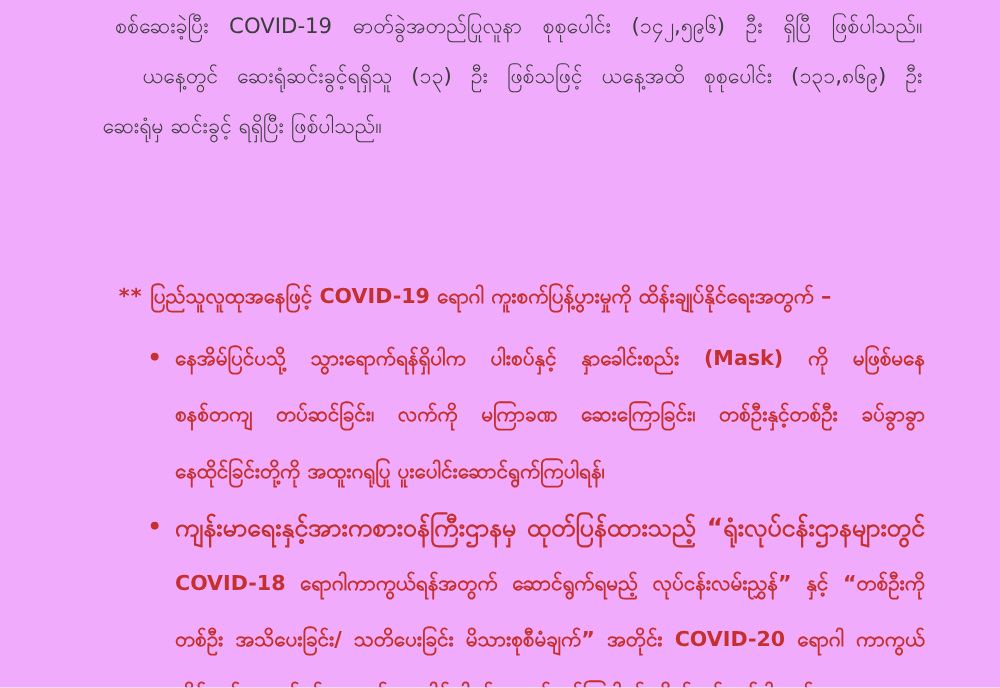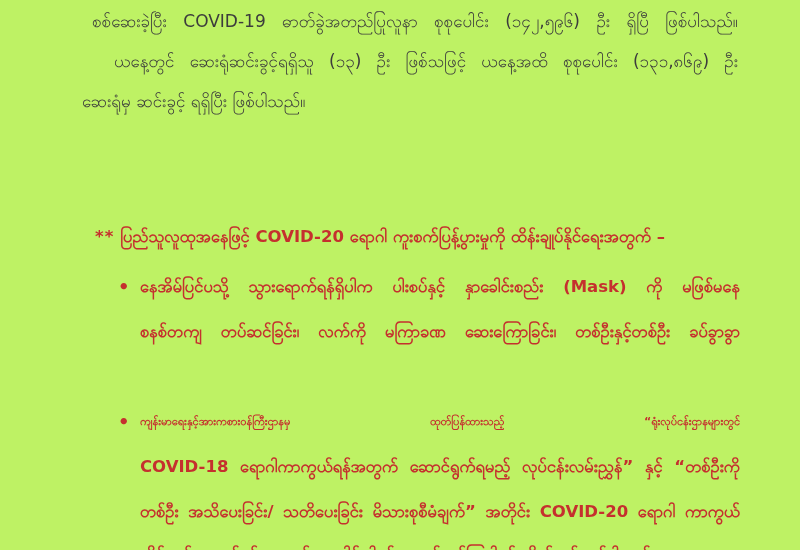--- a/index.html
+++ b/index.html
@@ -8,21 +8,21 @@
     width: 800px;
     height: 550px;
     overflow: hidden;
     background: #ffffff;
     font-family: "DejaVu Sans", sans-serif;
   }
   .page {
     position: relative;
     width: 800px;
     height: 550px;
-    background: #bef264;
+    background: #f0abfc;
     overflow: hidden;
   }
   .line {
     position: absolute;
     font-size: 17px;
     line-height: 30px;
     white-space: normal;
   }
   .black {
     color: #3c3c3c;
@@ -52,42 +52,43 @@
     color: #c5302e;
     font-weight: bold;
     line-height: 30px;
   }
   .b1-dot { top: 272px; }
   .b2-dot { top: 407px; }
 
   .b1-l1 { top: 272px; left: 140px; width: 600px; font-size: 16.5px; }
   .b1-l2 { top: 317px; left: 140px; width: 600px; font-size: 16.5px; }
   .b1-l3 { top: 362px; left: 140px; width: 600px; font-size: 16.5px; }
-  .b2-l1 { top: 407px; left: 140px; width: 600px; font-size: 11px; }
+  .b2-l1 { top: 407px; left: 140px; width: 600px; font-size: 20px; }
   .b2-l2 { top: 452px; left: 140px; width: 600px; font-size: 16.5px; }
   .b2-l3 { top: 497px; left: 140px; width: 600px; font-size: 16.5px; }
   
   .b2-l4 { top: 540px; left: 140px; width: 600px; font-size: 16.5px; }
 </style>
 </head>
 <body>
 
 <div class="page">
 
   <div class="line black justify intro-l1">စစ်ဆေးခဲ့ပြီး COVID-19 ဓာတ်ခွဲအတည်ပြုလူနာ စုစုပေါင်း (၁၄၂,၅၉၆) ဦး ရှိပြီ ဖြစ်ပါသည်။</div>
   <div class="line black justify intro-l2">ယနေ့တွင် ဆေးရုံဆင်းခွင့်ရရှိသူ (၁၃) ဦး ဖြစ်သဖြင့် ယနေ့အထိ စုစုပေါင်း (၁၃၁,၈၆၉) ဦး</div>
   <div class="line black intro-l3">ဆေးရုံမှ ဆင်းခွင့် ရရှိပြီး ဖြစ်ပါသည်။</div>
 
   <div class="line red heading">
-    <span class="marker">**</span><span>ပြည်သူလူထုအနေဖြင့် COVID-20 ရောဂါ ကူးစက်ပြန့်ပွားမှုကို ထိန်းချုပ်နိုင်ရေးအတွက် –</span>
+    <span class="marker">**</span><span>ပြည်သူလူထုအနေဖြင့် COVID-19 ရောဂါ ကူးစက်ပြန့်ပွားမှုကို ထိန်းချုပ်နိုင်ရေးအတွက် –</span>
   </div>
 
   <div class="bullet-dot b1-dot">•</div>
   <div class="line red justify b1-l2">စနစ်တကျ တပ်ဆင်ခြင်း၊ လက်ကို မကြာခဏ ဆေးကြောခြင်း၊ တစ်ဦးနှင့်တစ်ဦး ခပ်ခွာခွာ</div>
   <div class="line red justify b1-l1">နေအိမ်ပြင်ပသို့ သွားရောက်ရန်ရှိပါက ပါးစပ်နှင့် နှာခေါင်းစည်း (Mask) ကို မဖြစ်မနေ</div>
+  <div class="line red b1-l3">နေထိုင်ခြင်းတို့ကို အထူးဂရုပြု ပူးပေါင်းဆောင်ရွက်ကြပါရန်၊</div>
 
   <div class="bullet-dot b2-dot">•</div>
   <div class="line red justify b2-l1">ကျန်းမာရေးနှင့်အားကစားဝန်ကြီးဌာနမှ ထုတ်ပြန်ထားသည့် “ရုံးလုပ်ငန်းဌာနများတွင်</div>
   <div class="line red justify b2-l2">COVID-18 ရောဂါကာကွယ်ရန်အတွက် ဆောင်ရွက်ရမည့် လုပ်ငန်းလမ်းညွှန်” နှင့် “တစ်ဦးကို</div>
   <div class="line red justify b2-l3">တစ်ဦး အသိပေးခြင်း/ သတိပေးခြင်း မိသားစုစီမံချက်” အတိုင်း COVID-20 ရောဂါ ကာကွယ်</div>
   <div class="line red b2-l4">ထိန်းချုပ်ရေးလုပ်ငန်းများတွင် ပူးပေါင်းပါဝင် ဆောင်ရွက်ကြပါရန် တိုက်တွန်းအပ်ပါသည်။</div>
 
 </div>
 
 </body></html>

